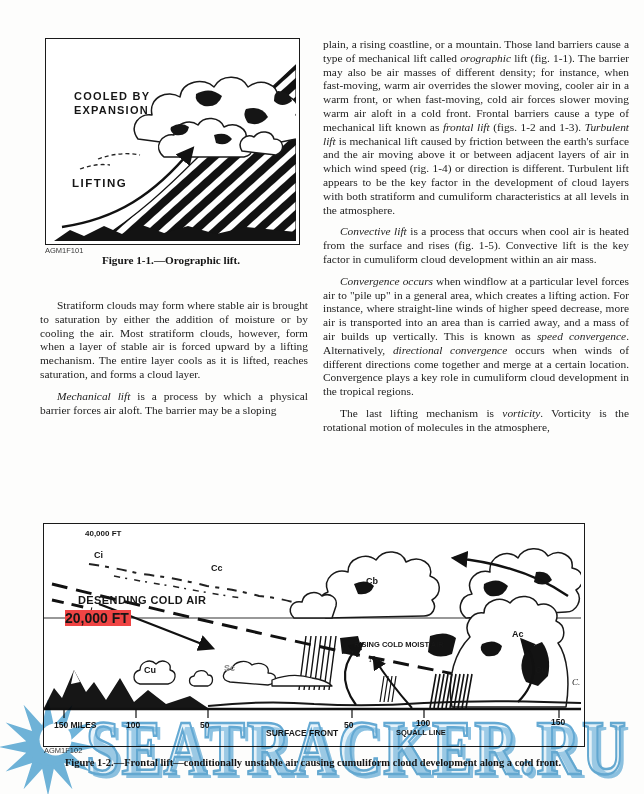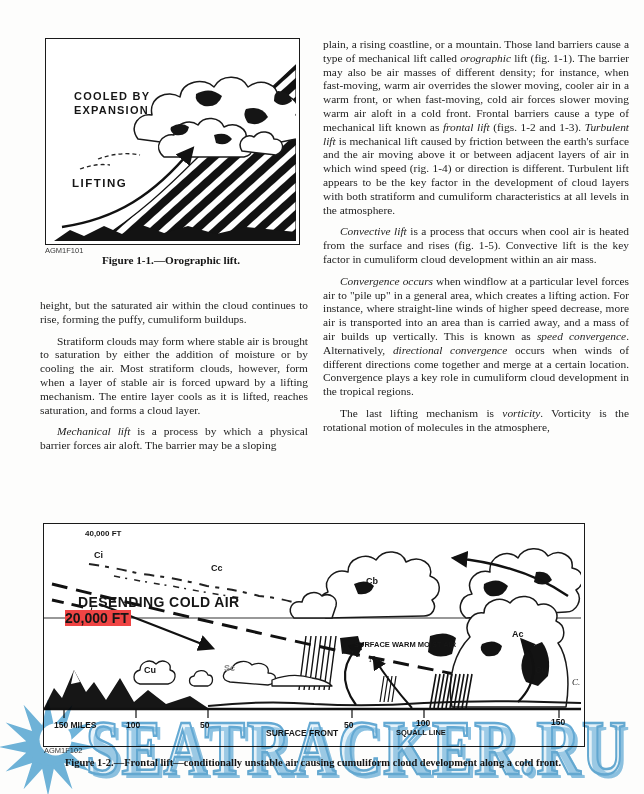--- a/index.html
+++ b/index.html
@@ -27,21 +27,21 @@
   .lbl, .f2lbl { position:absolute; font-family:"Liberation Sans", sans-serif; color:#161616; white-space:nowrap; z-index:3; }
   .cooled  { left:28px; top:50px;  font-weight:bold; font-size:11px; letter-spacing:1.2px; line-height:14px; white-space:pre-line; }
   .lifting { left:26px; top:138px; font-weight:bold; font-size:11.5px; letter-spacing:1.5px; }
 
   .f2lbl { font-size:9px; font-weight:bold; }
   .f2-alt40 { left:5px;  top:5px;  font-size:8px;margin-left:36px; }
   .f2-alt20 { left:21px;  top:86px; font-size:14px; background:#ef4444; padding-right:2px; }
   .f2-ci { left:50px;  top:26px; }
   .f2-cc { left:167px; top:39px; }
   .f2-cb { left:322px; top:52px; }
-  .f2-desc { left:34px; top:70px; font-size:14px; letter-spacing:.4px; }
+  .f2-desc { left:34px; top:70px; font-size:11px; letter-spacing:.4px; }
   .f2-rising { left:310px; top:116px; font-size:7.5px; }
   .f2-ns { left:325px; top:130px;font-family:Liberation Serif, serif; }
   .f2-cuL { left:100px; top:141px; }
   .f2-sc { left:180px; top:139px; color:#8a8a8a; }
   .f2-ac { left:468px; top:105px; }
   .f2-cuR { left:491px; top:141px; }
   .f2-c  { left:528px; top:153px; font-family:"Liberation Serif",serif; font-style:italic; font-weight:normal; }
   .f2-scale { font-size:8.5px; }
   .f2-s150L { left:10px;  top:196px; }
   .f2-s100L { left:82px;  top:196px; }
@@ -109,21 +109,20 @@
       <path d="M52,120 q22,-8 42,-4 m-60,14 q16,-6 30,-4" fill="none" stroke="#222" stroke-width="1.3" stroke-dasharray="4 3"></path>
     </svg>
     <div class="lbl cooled">COOLED BY
 EXPANSION</div>
     <div class="lbl lifting">LIFTING</div>
   </div>
   <div class="figcode code1">AGM1F101</div>
   <div class="figcap cap1">Figure 1-1.—Orographic lift.</div>
 
   <div class="col colL">
-      <p class="noind"><span>height, but the saturated air within the cloud continues to rise, forming the puffy, cumuliform buildups.</span></p>
       <p><span>Stratiform clouds may form where stable air is brought to saturation by either the addition of moisture or by cooling the air. Most stratiform clouds, however, form when a layer of stable air is forced upward by a lifting mechanism. The entire layer cools as it is lifted, reaches saturation, and forms a cloud layer.</span></p>
       <p><span class="it">Mechanical lift</span><span> is a process by which a physical barrier forces air aloft. The barrier may be a sloping</span></p>
     </div>
   <div class="col colR">
       <p class="noind"><span>plain, a rising coastline, or a mountain. Those land barriers cause a type of mechanical lift called </span><span class="it">orographic</span><span> lift (fig. 1-1). The barrier may also be air masses of different density; for instance, when fast-moving, warm air overrides the slower moving, cooler air in a warm front, or when fast-moving, cold air forces slower moving warm air aloft in a cold front. Frontal barriers cause a type of mechanical lift known as </span><span class="it">frontal lift</span><span> (figs. 1-2 and 1-3). </span><span class="it">Turbulent lift</span><span> is mechanical lift caused by friction between the earth's surface and the air moving above it or between adjacent layers of air in which wind speed (rig. 1-4) or direction is different. Turbulent lift appears to be the key factor in the development of cloud layers with both stratiform and cumuliform characteristics at all levels in the atmosphere.</span></p>
       <p><span class="it">Convective lift</span><span> is a process that occurs when cool air is heated from the surface and rises (fig. 1-5). Convective lift is the key factor in cumuliform cloud development within an air mass.</span></p>
       <p><span class="it">Convergence occurs</span><span> when windflow at a particular level forces air to "pile up" in a general area, which creates a lifting action. For instance, where straight-line winds of higher speed decrease, more air is transported into an area than is carried away, and a mass of air builds up vertically. This is known as </span><span class="it">speed convergence</span><span>. Alternatively, </span><span class="it">directional convergence</span><span> occurs when winds of different directions come together and merge at a certain location. Convergence plays a key role in cumuliform cloud development in the tropical regions.</span></p>
       <p><span>The last lifting mechanism is </span><span class="it">vorticity</span><span>. Vorticity is the rotational motion of molecules in the atmosphere,</span></p>
     </div>
 
@@ -195,21 +194,21 @@
       </g>
 
       <path d="M20,185 l0,9 M92,185 l0,9 M164,185 l0,9 M308,185 l0,9 M380,185 l0,9 M515,185 l0,9" stroke="#111" stroke-width="1.2" fill="none"></path>
     </svg>
     <span class="f2lbl f2-alt40">40,000 FT</span>
     <span class="f2lbl f2-alt20">20,000 FT</span>
     <span class="f2lbl f2-ci">Ci</span>
     <span class="f2lbl f2-cc">Cc</span>
     <span class="f2lbl f2-cb">Cb</span>
     <span class="f2lbl f2-desc">DESENDING COLD AIR</span>
-    <span class="f2lbl f2-rising">SURFACE WARM MOIST AIR</span>
+    <span class="f2lbl f2-rising">RISING COLD MOIST AIR</span>
     <span class="f2lbl f2-ns">Ns</span>
     <span class="f2lbl f2-cuL">Cu</span>
     <span class="f2lbl f2-sc">Sc</span>
     <span class="f2lbl f2-ac">Ac</span>
     <span class="f2lbl f2-cuR">Cu</span>
     <span class="f2lbl f2-c">C.</span>
     <span class="f2lbl f2-scale f2-s150L">150 MILES</span>
     <span class="f2lbl f2-scale f2-s100L">100</span>
     <span class="f2lbl f2-scale f2-s50L">50</span>
     <span class="f2lbl f2-scale f2-front">SURFACE FRONT</span>

